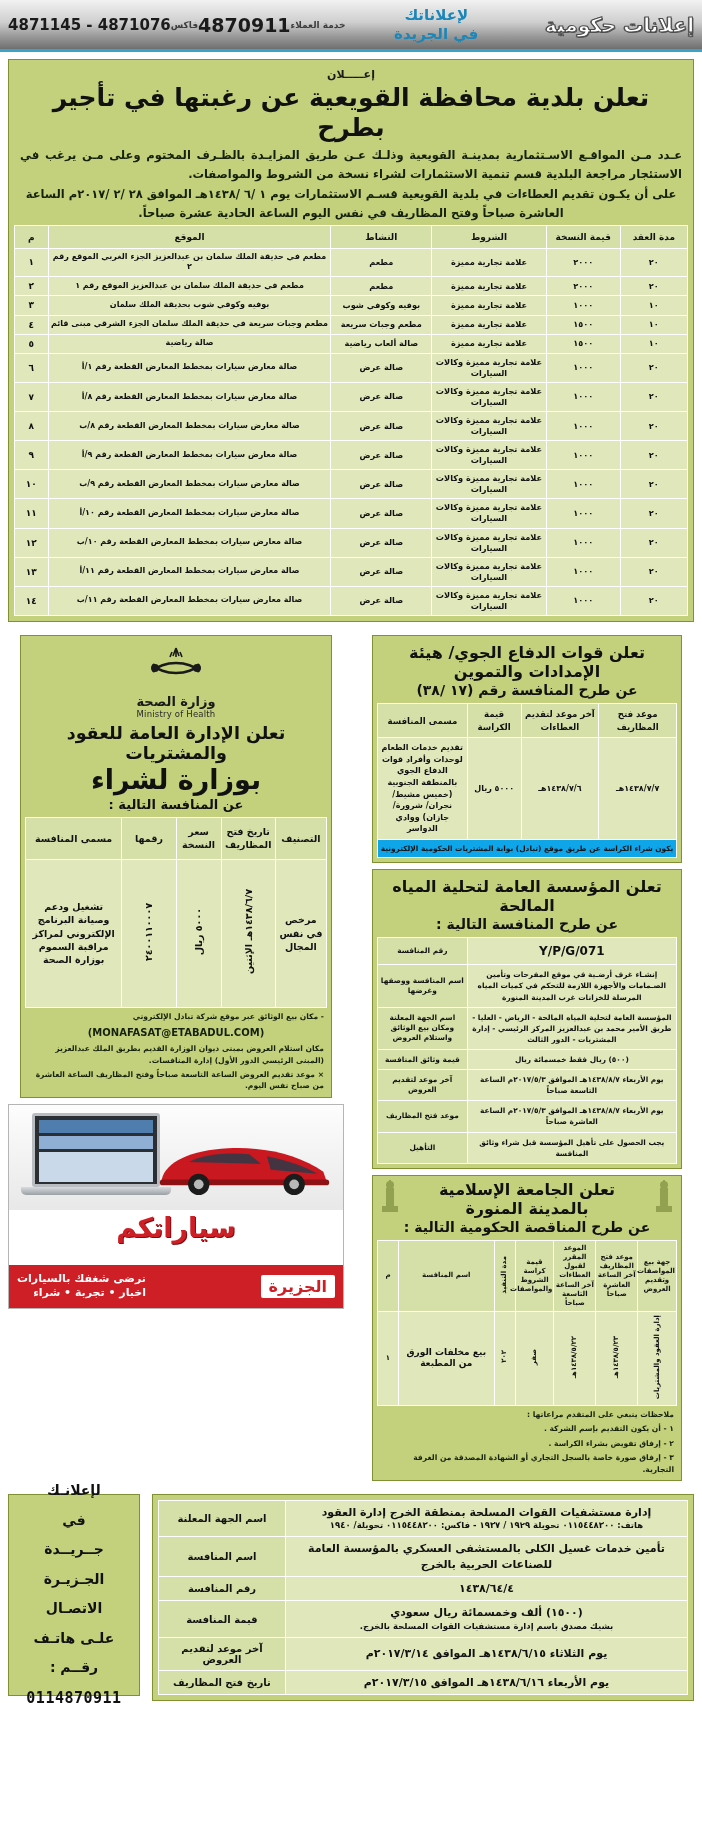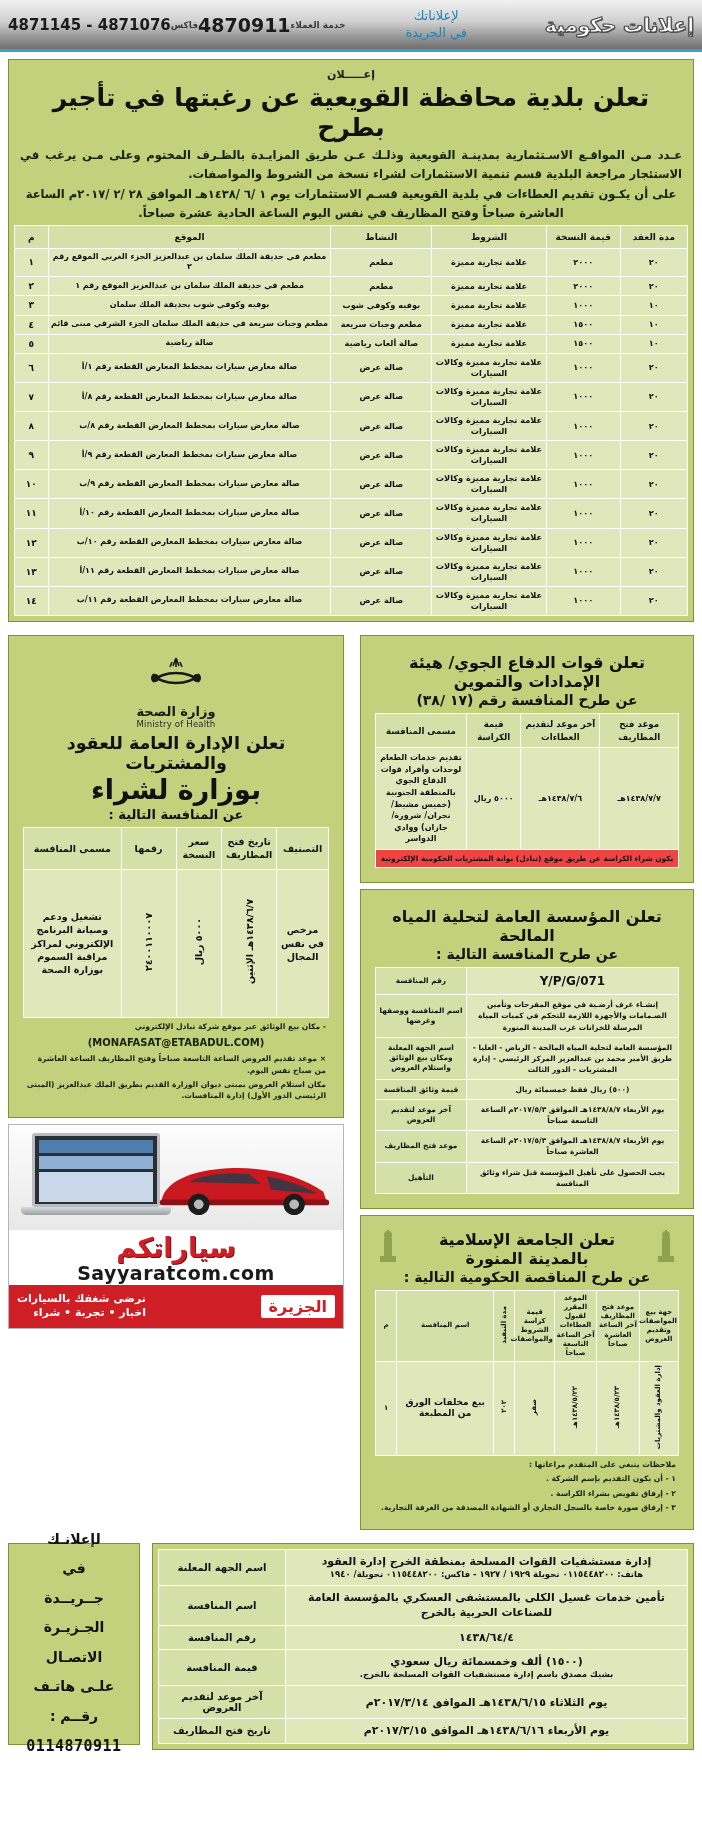--- a/index.html
+++ b/index.html
@@ -35,22 +35,22 @@
     color: #ffffff;
     -webkit-text-stroke: 1px #4a4a4a;
     text-shadow: 1px 1px 0 #555, -1px 0 0 #555;
     letter-spacing: 1px;
     padding-left: 18px;
     white-space: nowrap;
   }
   .masthead-mid {
     text-align: center;
     color: #1b86b8;
-    font-size: 13px;
-    font-weight: normal;
+    font-size: 15px;
+    font-weight: bold;
     line-height: 1.25;
     white-space: nowrap;
   }
   .masthead-left {
     display: flex;
     align-items: center;
     direction: ltr;
     white-space: nowrap;
   }
   .mh-service { font-size: 9px; color: #3c3c3c; font-weight: bold; }
@@ -129,21 +129,21 @@
   .cols {
     display: flex;
     flex-direction: row;
     align-items: flex-start;
     gap: 0;
   }
   .col-left  { width: 350px; }
   .col-right { width: 352px; }
 
   
-  .ad-sm { margin: 6px 8px; padding: 14px; }
+  .ad-sm { margin: 6px 20px; padding: 4px; }
   .ad-head {
     text-align: center;
     font-size: 16px;
     font-weight: bold;
     color: #111;
     line-height: 1.2;
     margin: 3px 2px 1px;
   }
   .ad-head2 {
     text-align: center;
@@ -296,21 +296,21 @@
   table.sw td.code { font-size:12px; font-family:"DejaVu Sans", sans-serif; direction:ltr;}
 
   
   table.ad3 { width:100%; border-collapse:collapse; table-layout:fixed; background:#dfe7bb;}
   table.ad3 th, table.ad3 td {
     border:1px solid #fff; text-align:center; vertical-align:middle;
     font-size:8px; font-weight:bold; color:#111; padding:4px 2px; line-height:1.45;
   }
   table.ad3 th { background:#d5e0a8; font-size:8.6px; }
   .footer-note {
-    background:#ef4444; border:1px solid #fff; border-top:none;
+    background:#0ea5e9; border:1px solid #fff; border-top:none;
     text-align:center; font-size:7.4px; font-weight:bold; color:#111; padding:4px 2px;
   }
 
   
   table.mohT { width:100%; border-collapse:collapse; table-layout:fixed; background:#dfe7bb;}
   table.mohT th, table.mohT td {
     border:1px solid #fff; text-align:center; vertical-align:middle;
     font-size:9.5px; font-weight:bold; color:#111; padding:4px 2px; line-height:1.4;
   }
   table.mohT th { background:#d5e0a8; height:42px; }
@@ -652,22 +652,22 @@
             <td><span class="vt">١٤٣٨/٦/٧هـ الإثنين</span></td>
             <td><span class="vt">٥٠٠٠ ريال</span></td>
             <td><span class="vt">٢٤٠٠١١٠٠٠٧</span></td>
             <td>تشغيل ودعم وصيانة البرنامج الإلكتروني لمراكز مراقبة السموم بوزارة الصحة</td>
           </tr>
         </tbody>
       </table>
       <div id="moh-notes">
           <div class="note">- مكان بيع الوثائق عبر موقع شركة تبادل الإلكتروني</div>
           <div class="note c" style="direction: ltr; font-size: 10px;">(MONAFASAT@ETABADUL.COM)</div>
+          <div class="note">مكان استلام العروض بمبنى ديوان الوزارة القديم بطريق الملك عبدالعزيز (المبنى الرئيسي الدور الأول) إدارة المنافسات.</div>
           <div class="note">× موعد تقديم العروض الساعة التاسعة صباحاً وفتح المظاريف الساعة العاشرة من صباح نفس اليوم.</div>
-          <div class="note">مكان استلام العروض بمبنى ديوان الوزارة القديم بطريق الملك عبدالعزيز (المبنى الرئيسي الدور الأول) إدارة المنافسات.</div>
         </div>
     </div>
 
     <div class="banner">
       <div class="banner-top">
         <div class="laptop">
           <div class="screen">
             <div class="row" style="top:4px;background:#4f7dad;"></div>
             <div class="row" style="top:20px;background:#8fb0d4;"></div>
             <div class="row" style="top:36px;height:30px;background:#c9d9ea;"></div>
@@ -680,21 +680,20 @@
           <path d="M118 34 C138 38, 156 44, 170 52 L122 48 Z" fill="#2d3a49" opacity=".85"></path>
           <rect x="8" y="58" width="174" height="6" rx="3" fill="#8e1115"></rect>
           <circle cx="48" cy="63" r="11" fill="#1c1c1c"></circle>
             <circle cx="48" cy="63" r="5" fill="#b9b9b9"></circle>
           <circle cx="146" cy="63" r="11" fill="#1c1c1c"></circle>
             <circle cx="146" cy="63" r="5" fill="#b9b9b9"></circle>
         </svg>
       </div>
       <div class="banner-mid">
         <div class="sayy-ar">سياراتكم</div>
-        <div class="sayy-en">Sayyaratcom.com</div>
       </div>
       <div class="banner-bot">
         <div class="jz-logo">الجزيرة</div>
         <div class="txt">
           <div>نرضى شغفك بالسيارات</div>
           <div>اخبار • تجربة • شراء</div>
         </div>
       </div>
     </div>
 

